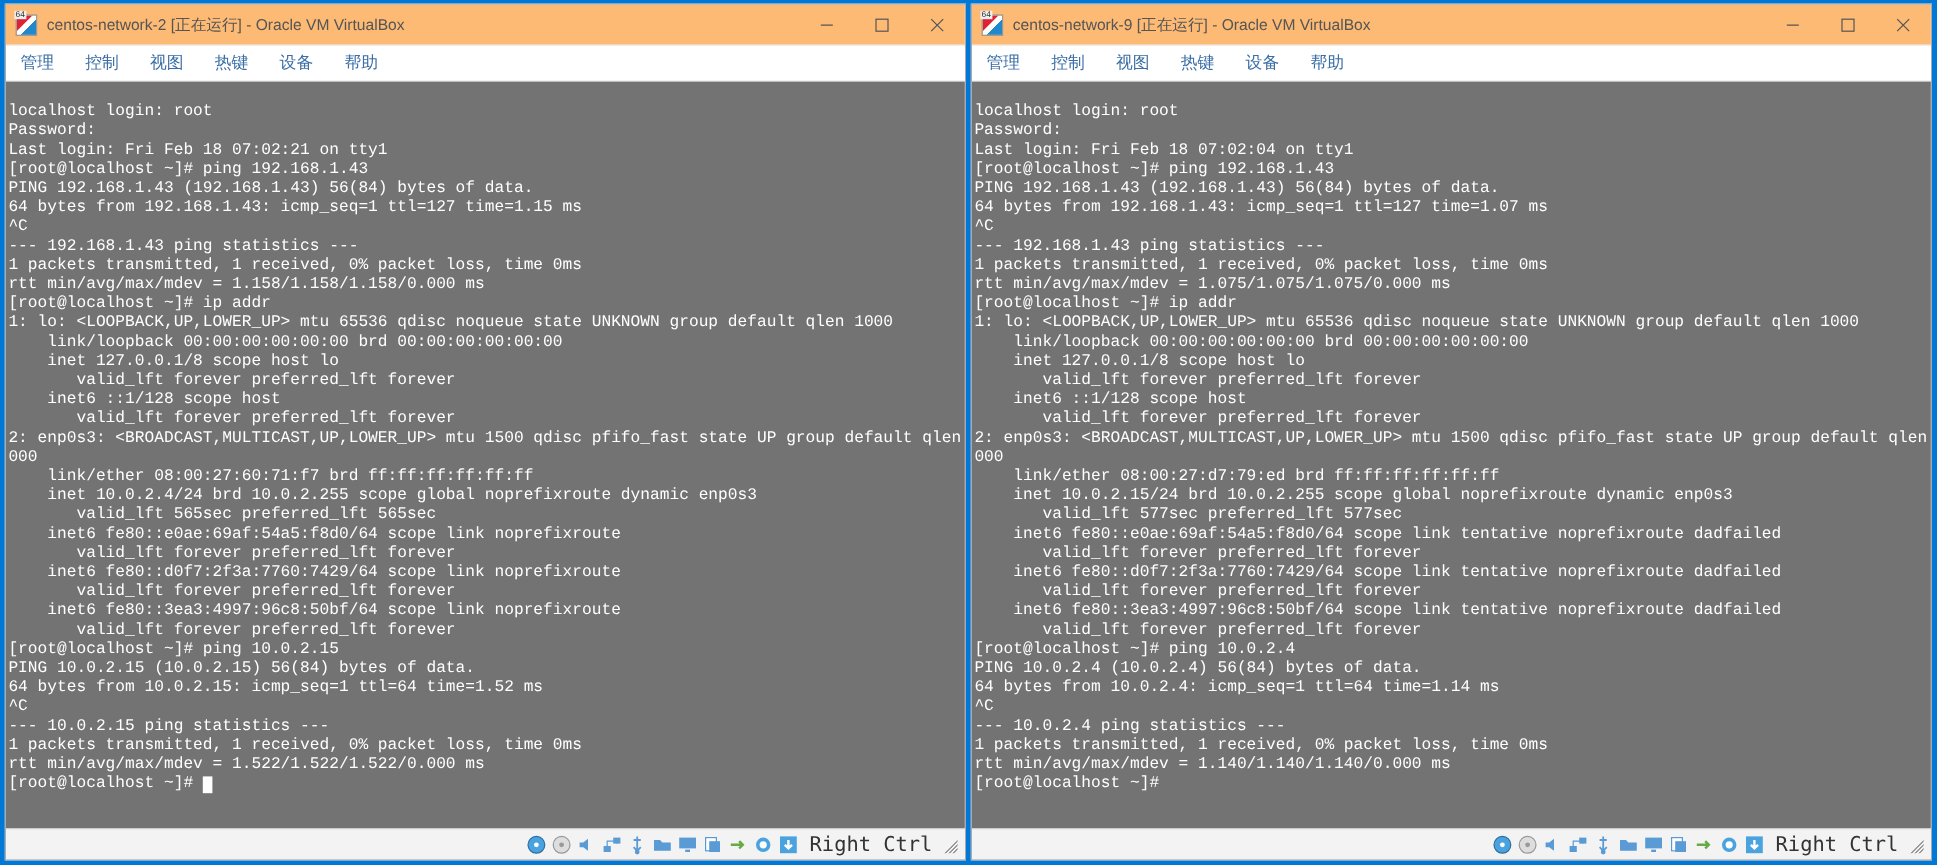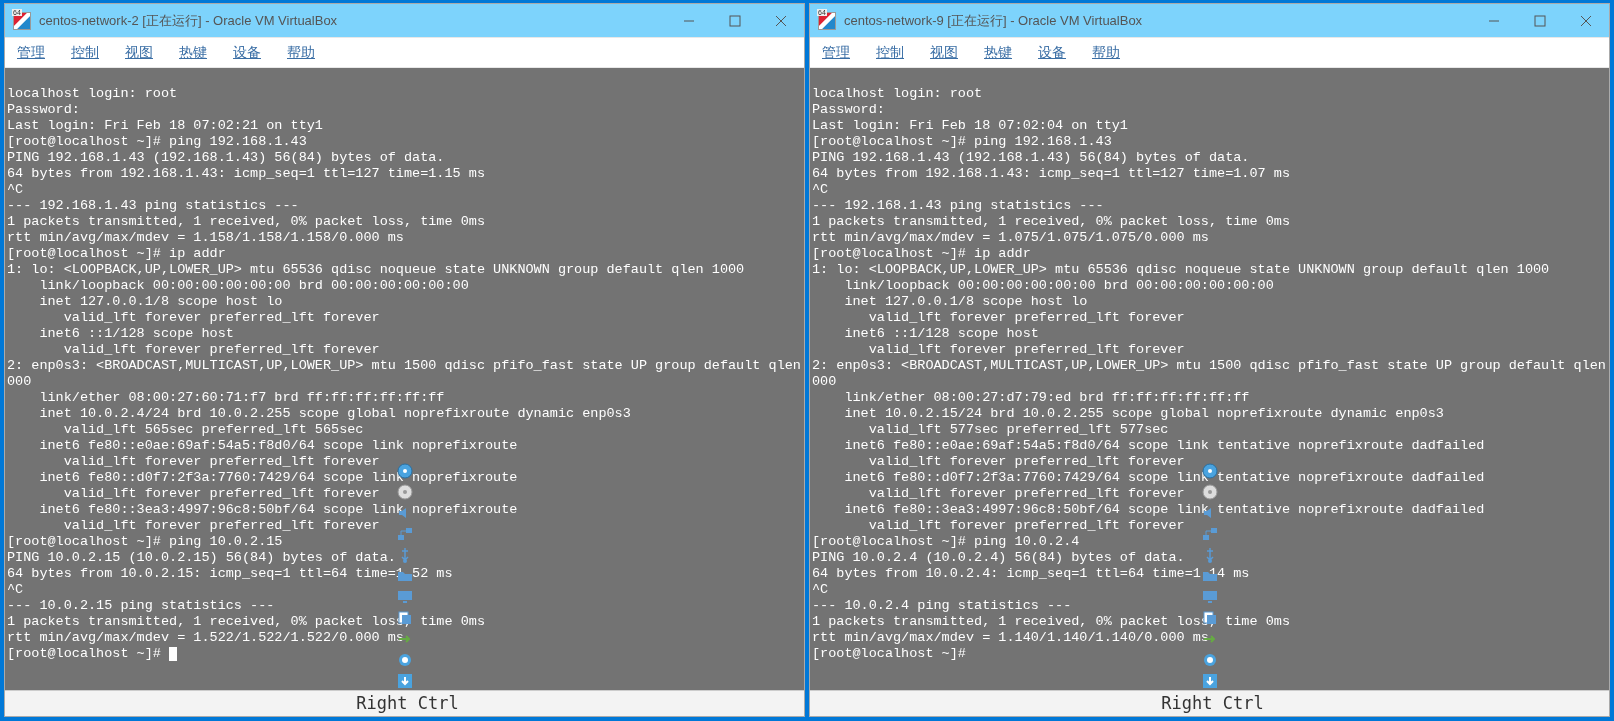--- a/index.html
+++ b/index.html
@@ -20,21 +20,21 @@
   .vm-window {
     flex: 1;
     background: #fff;
     display: flex;
     flex-direction: column;
     border: 1px solid #aaa;
     min-width: 0;
   }
   .titlebar {
     height: 34px;
-    background: #7dd3fc;
+    background: #fdba74;
     display: flex;
     align-items: center;
     padding-left: 8px;
     border-bottom: 1px solid #e8e8e8;
   }
   .titlebar .app-icon {
     width: 18px; height: 18px;
     background: linear-gradient(135deg,#d23 40%,#fff 41%,#fff 59%,#28c 60%);
     border: 1px solid #999;
     margin-right: 8px;
@@ -73,21 +73,20 @@
   .menubar {
     height: 30px;
     background: #fff;
     display: flex;
     align-items: center;
     padding: 0 12px;
     gap: 26px;
     border-bottom: 1px solid #e8e8e8;
     font-size: 14px;
     color: #3a6ea5;
-    text-decoration: underline;
   }
   .menubar .menu-item { cursor: default; }
   .terminal {
     flex: 1;
     background: #737373;
     color: #fff;
     font-family: "Consolas","Courier New",monospace;
     font-size: 13.5px;
     line-height: 16px;
     padding: 2px 2px;
@@ -104,21 +103,20 @@
     height: 26px;
     background: #f3f3f3;
     border-top: 1px solid #ccc;
     display: flex;
     align-items: center;
     justify-content: flex-end;
     padding: 0 6px;
     gap: 3px;
     font-size: 15px;
     color: #333;
-    flex-direction: column;
   }
   .statusbar .tray-icon {
     width: 18px; height: 18px;
     display:flex; align-items:center; justify-content:center;
   }
   .statusbar .host-key {
     margin-left: 6px;
     font-family: "Consolas", monospace;
     font-size: 17px;
   }

